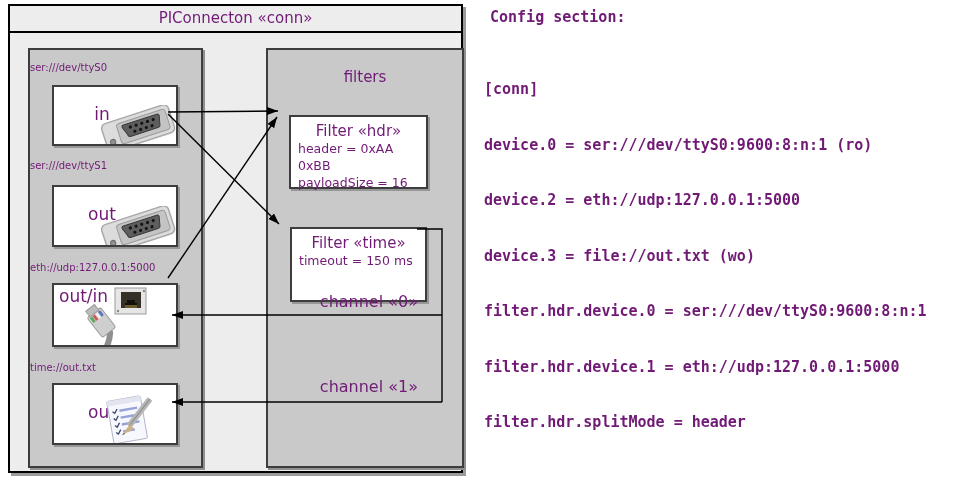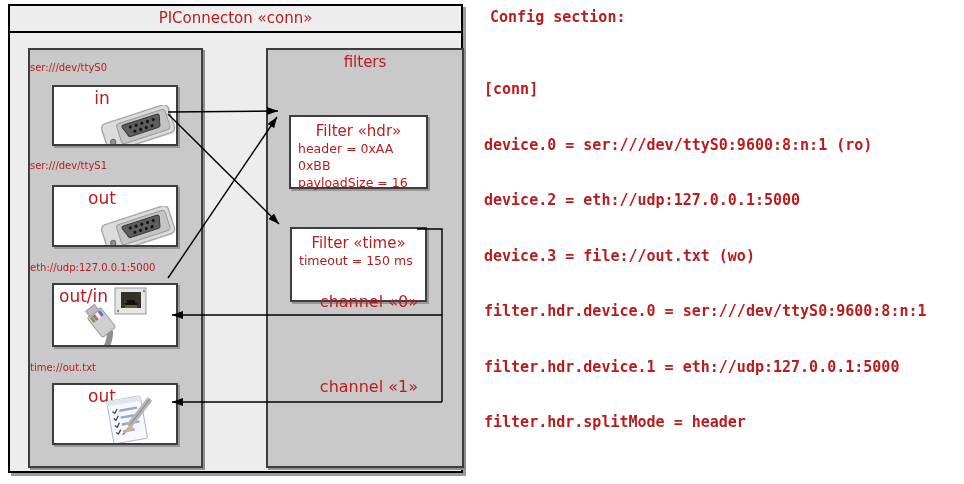--- a/index.html
+++ b/index.html
@@ -1,33 +1,33 @@
 <!DOCTYPE html>
 <html><head>
 <meta charset="utf-8">
 <style>
   html,body{margin:0;padding:0;background:#fff;}
   .stage{position:relative;width:964px;height:484px;background:#ffffff;overflow:hidden;
-         font-family:"DejaVu Sans",sans-serif;color:#b91c1c;}
+         font-family:"DejaVu Sans",sans-serif;color:#701a75;}
 
   
   .outer-box{position:absolute;left:8px;top:4px;width:455px;height:469px;box-sizing:border-box;
              border:2px solid #000;background:#ededed;box-shadow:3px 3px 0 #9b9b9b;}
   .outer-title{height:25px;line-height:25px;text-align:center;font-size:15px;border-bottom:2px solid #000;}
 
   .panel{position:absolute;box-sizing:border-box;background:#c9c9c9;border:2px solid #3d3d3d;
          box-shadow:2px 2px 0 #8f8f8f;}
   .devices-panel{left:18px;top:42px;width:175px;height:420px;}
   .filters-panel{left:256px;top:42px;width:198px;height:420px;}
-  .filters-title{text-align:center;font-size:15px;margin-top:3px;}
+  .filters-title{text-align:center;font-size:15px;margin-top:18px;}
 
   .dev-label{position:absolute;left:0;width:100%;font-size:10px;white-space:nowrap;}
   .dev-box{position:absolute;left:22px;width:126px;box-sizing:border-box;background:#fff;
            border:2px solid #3d3d3d;box-shadow:2px 2px 0 #979797;overflow:hidden;}
-  .port{display:block;padding-top:1px;text-align:center;padding-right:26px;font-size:17px;}
+  .port{display:block;padding-top:17px;text-align:center;padding-right:26px;font-size:17px;}
   .port-left{position:absolute;left:5px;top:1px;padding:0;text-align:center;}
 
   .filter-box{position:absolute;box-sizing:border-box;background:#fff;border:2px solid #3d3d3d;
               box-shadow:2px 2px 0 #979797;margin-top:30px;}
   .filter-hdr{left:21px;top:35px;width:139px;height:74px;}
   .filter-time{left:22px;top:147px;width:137px;height:75px;}
   .filter-title{text-align:center;font-size:15px;margin-top:5px;}
   .filter-line{font-size:12.5px;margin-left:7px;line-height:17px;}
   .filter-hdr .filter-line:first-of-type{margin-top:8px;}
   .filter-time .filter-line:first-of-type{margin-top:17px;}

